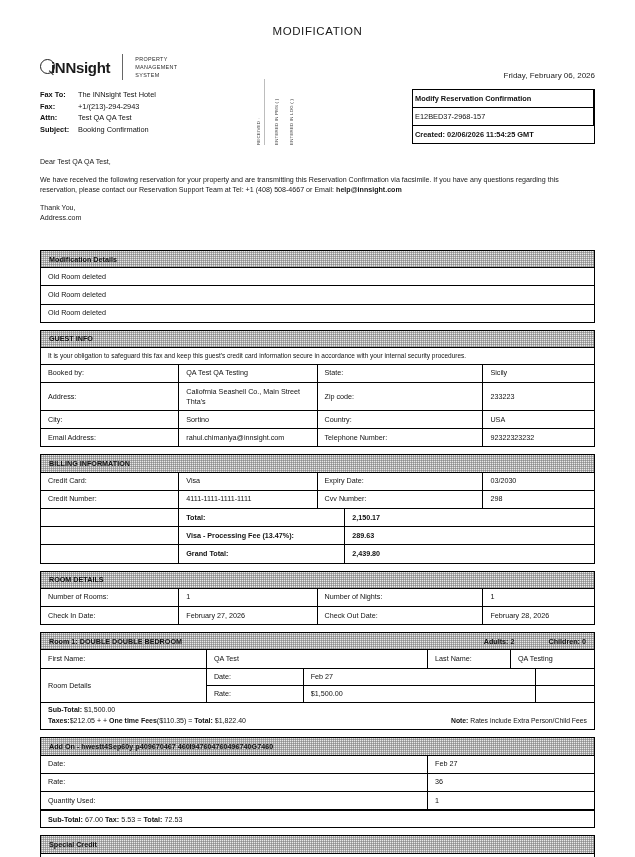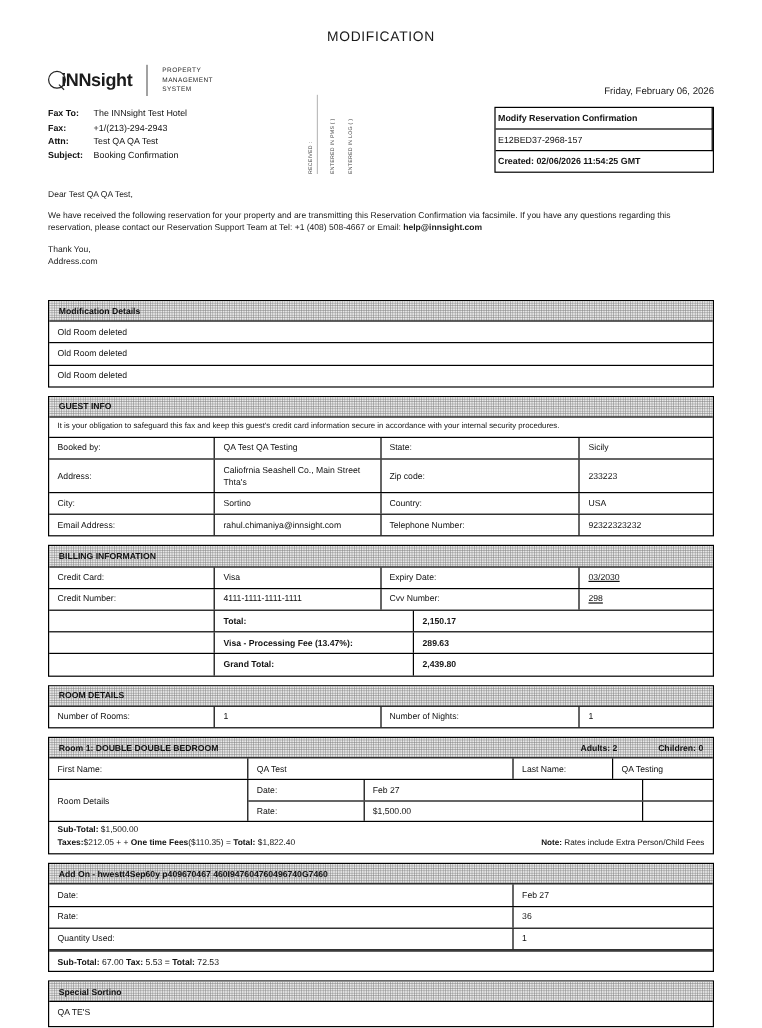--- a/index.html
+++ b/index.html
@@ -202,21 +202,21 @@
     font-size: 6.5px;
     padding: 3.4px 7px;
     border-bottom: 1.1px solid #000;
     line-height: 9px;
   }
 
   
   .billing .row .cell:nth-child(1) { width: 25%; }
   .billing .row .cell:nth-child(2) { width: 25%; }
   .billing .row .cell:nth-child(3) { width: 30%; }
-  .billing .row .cell:nth-child(4) { width: 20%; text-decoration: underline; }
+  .billing .row .cell:nth-child(4) { width: 20%; }
   .billing .blankleft { width: 50%; border-right: 1.1px solid #000; }
   .billing .halfrow .cell.t { width: 30%; }
   .billing .halfrow .cell.v { width: 20%; }
 
   
   .roomdet { display: flex; border-bottom: 1.1px solid #000; }
   .roomdet:last-child { border-bottom: none; }
   .roomdet .lbl-cell {
     width: 30%;
     padding: 3.6px 7px;
@@ -401,20 +401,26 @@
 
   <div class="sect">
     <div class="sect-hd hatch">
       <span>ROOM DETAILS</span>
     </div>
     <div class="row">
       <div class="cell w25">Number of Rooms:</div>
       <div class="cell w25">1</div>
       <div class="cell w30">Number of Nights:</div>
       <div class="cell w20">1</div>
+    </div>
+    <div class="row">
+      <div class="cell w25">Check In Date:</div>
+      <div class="cell w25">February 27, 2026</div>
+      <div class="cell w30">Check Out Date:</div>
+      <div class="cell w20">February 28, 2026</div>
     </div>
   </div>
 
   <div class="sect">
     <div class="sect-hd hatch">
       <span>Room 1: DOUBLE DOUBLE BEDROOM</span>
       <span class="right-pair">
         <span>Adults: 2</span>
         <span>Children: 0</span>
       </span>
@@ -479,18 +485,18 @@
       <span>67.00</span>
       <b>Tax:</b>
       <span>5.53 =</span>
       <b>Total:</b>
       <span>72.53</span>
     </div>
   </div>
 
   <div class="sect mt10">
     <div class="sect-hd hatch">
-      <span>Special Sortino</span>
+      <span>Special Credit</span>
     </div>
     <div class="special-body">QA TE'S</div>
   </div>
 
 </div>
 
 </body></html>

